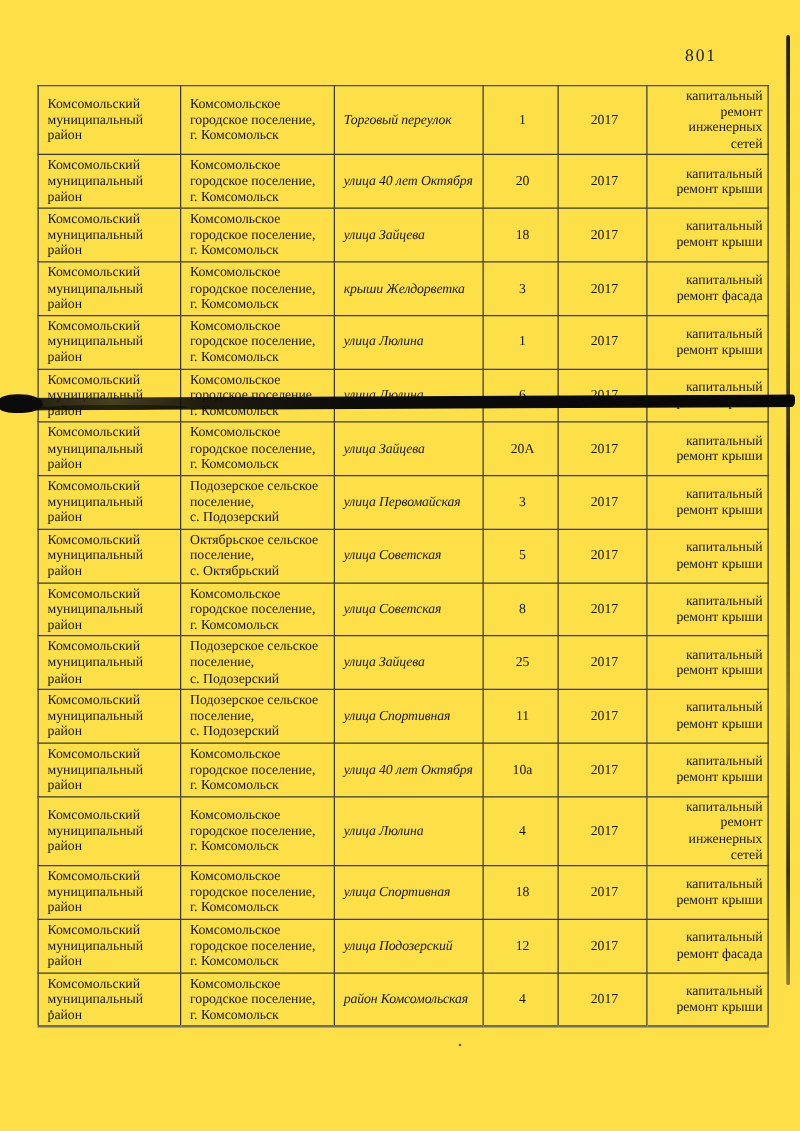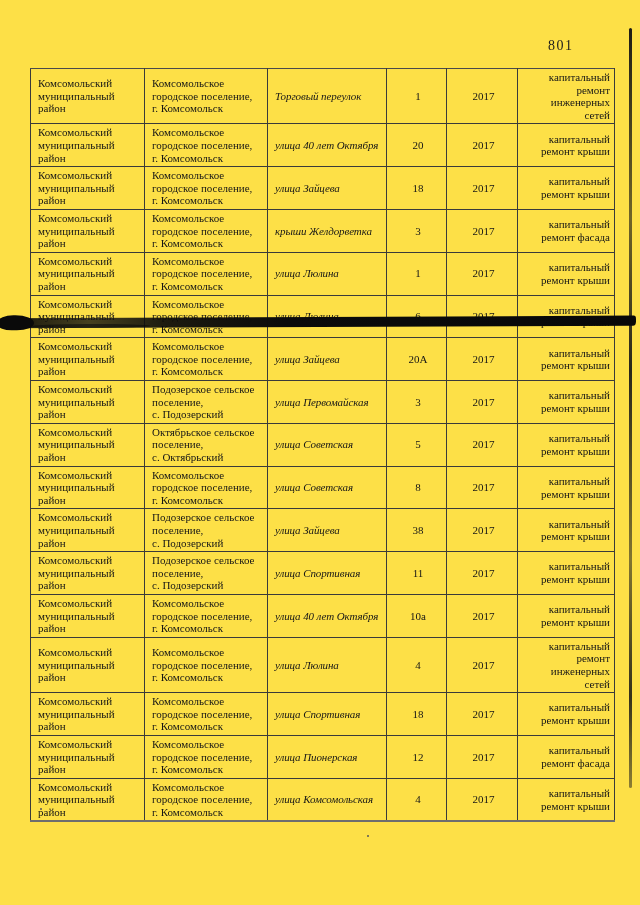--- a/index.html
+++ b/index.html
@@ -215,21 +215,21 @@
 ремонт крыши</td>
         </tr>
         <tr>
           <td class="c0">Комсомольский
 муниципальный
 район</td>
           <td class="c1">Подозерское сельское
 поселение,
 с. Подозерский</td>
           <td class="c2">улица Зайцева</td>
-          <td class="c3">38</td>
+          <td class="c3">25</td>
           <td class="c4">2017</td>
           <td class="c5">капитальный
 ремонт крыши</td>
         </tr>
         <tr>
           <td class="c0">Комсомольский
 муниципальный
 район</td>
           <td class="c1">Подозерское сельское
 поселение,
@@ -281,34 +281,34 @@
           <td class="c5">капитальный
 ремонт крыши</td>
         </tr>
         <tr>
           <td class="c0">Комсомольский
 муниципальный
 район</td>
           <td class="c1">Комсомольское
 городское поселение,
 г. Комсомольск</td>
-          <td class="c2">улица Пионерская</td>
+          <td class="c2">улица Подозерский</td>
           <td class="c3">12</td>
           <td class="c4">2017</td>
           <td class="c5">капитальный
 ремонт фасада</td>
         </tr>
         <tr>
           <td class="c0">Комсомольский
 муниципальный
 район</td>
           <td class="c1">Комсомольское
 городское поселение,
 г. Комсомольск</td>
-          <td class="c2">улица Комсомольская</td>
+          <td class="c2">район Комсомольская</td>
           <td class="c3">4</td>
           <td class="c4">2017</td>
           <td class="c5">капитальный
 ремонт крыши</td>
         </tr>
       </tbody>
   </table>
 
   <div class="smudge"></div>
   <div class="scanline"></div>

